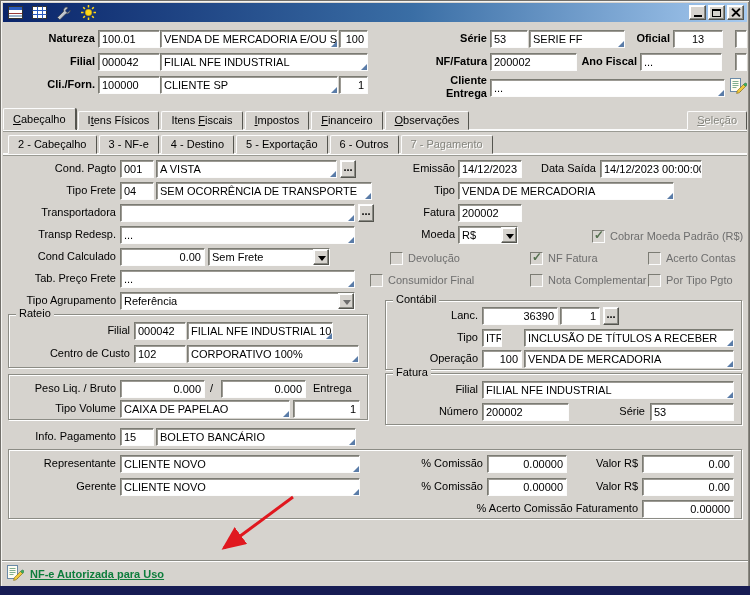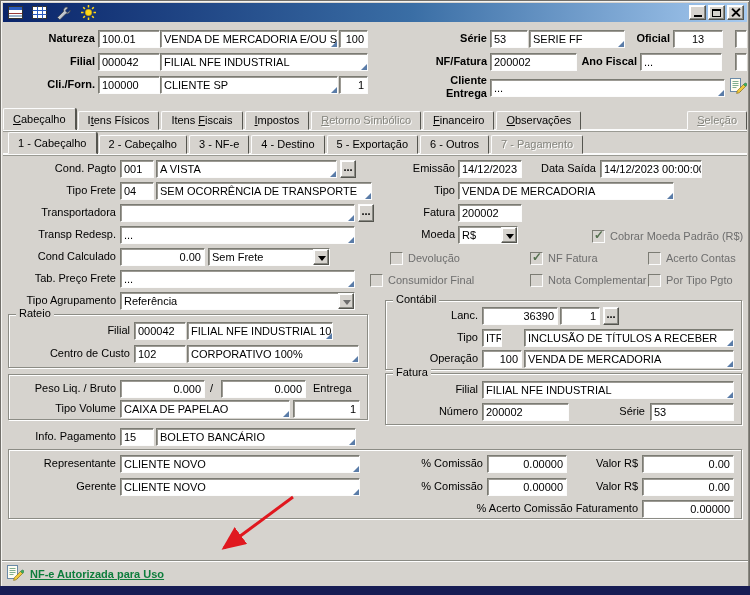--- a/index.html
+++ b/index.html
@@ -131,29 +131,27 @@
       <path d="M3.5 4.5h6M3.5 6.5h6M3.5 8.5h6M3.5 10.5h4" stroke="#7fae8f" fill="none"></path>
       <path d="M8.2 13.8 14.6 7.4l2 2-6.4 6.4-2.6.6z" fill="#f0c83c" stroke="#7a6414" stroke-width="0.6"></path>
       <path d="M14.6 7.4l2 2 0.9-0.9a1.4 1.4 0 0 0-2-2z" fill="#3fae5e" stroke="#1f6a38" stroke-width="0.5"></path>
     </svg></span>
 
 <div class="tabs" style="left:3px;top:108px;width:744px;height:22px">
   <div class="tab active"><span><u>C</u>abeçalho</span></div>
   <div class="tab"><span>I<u>t</u>ens Físicos</span></div>
   <div class="tab"><span>Itens <u>F</u>iscais</span></div>
   <div class="tab"><span><u>I</u>mpostos</span></div>
-  <div class="tab dis"><span><u>R</u>etorno Simbólico</span></div>
   <div class="tab"><span><u>F</u>inanceiro</span></div>
   <div class="tab"><span><u>O</u>bservações</span></div>
   <div class="tab dis" style="margin-left:auto;margin-right:0"><span><u>S</u>eleção</span></div>
 </div>
 <div class="hline" style="left:3px;top:129px;width:744px"></div>
 
 <div class="tabs" style="left:8px;top:132px;width:734px;height:22px">
-  <div class="tab active"><span>1 - Cabeçalho</span></div>
   <div class="tab"><span>2 - Cabeçalho</span></div>
   <div class="tab"><span>3 - NF-e</span></div>
   <div class="tab"><span>4 - Destino</span></div>
   <div class="tab"><span>5 - Exportação</span></div>
   <div class="tab"><span>6 - Outros</span></div>
   <div class="tab dis"><span>7 - Pagamento</span></div>
 </div>
 <div class="hline" style="left:3px;top:153px;width:744px"></div>
 
 <div class="grp" style="left:8px;top:314px;width:360px;height:54px"></div>

